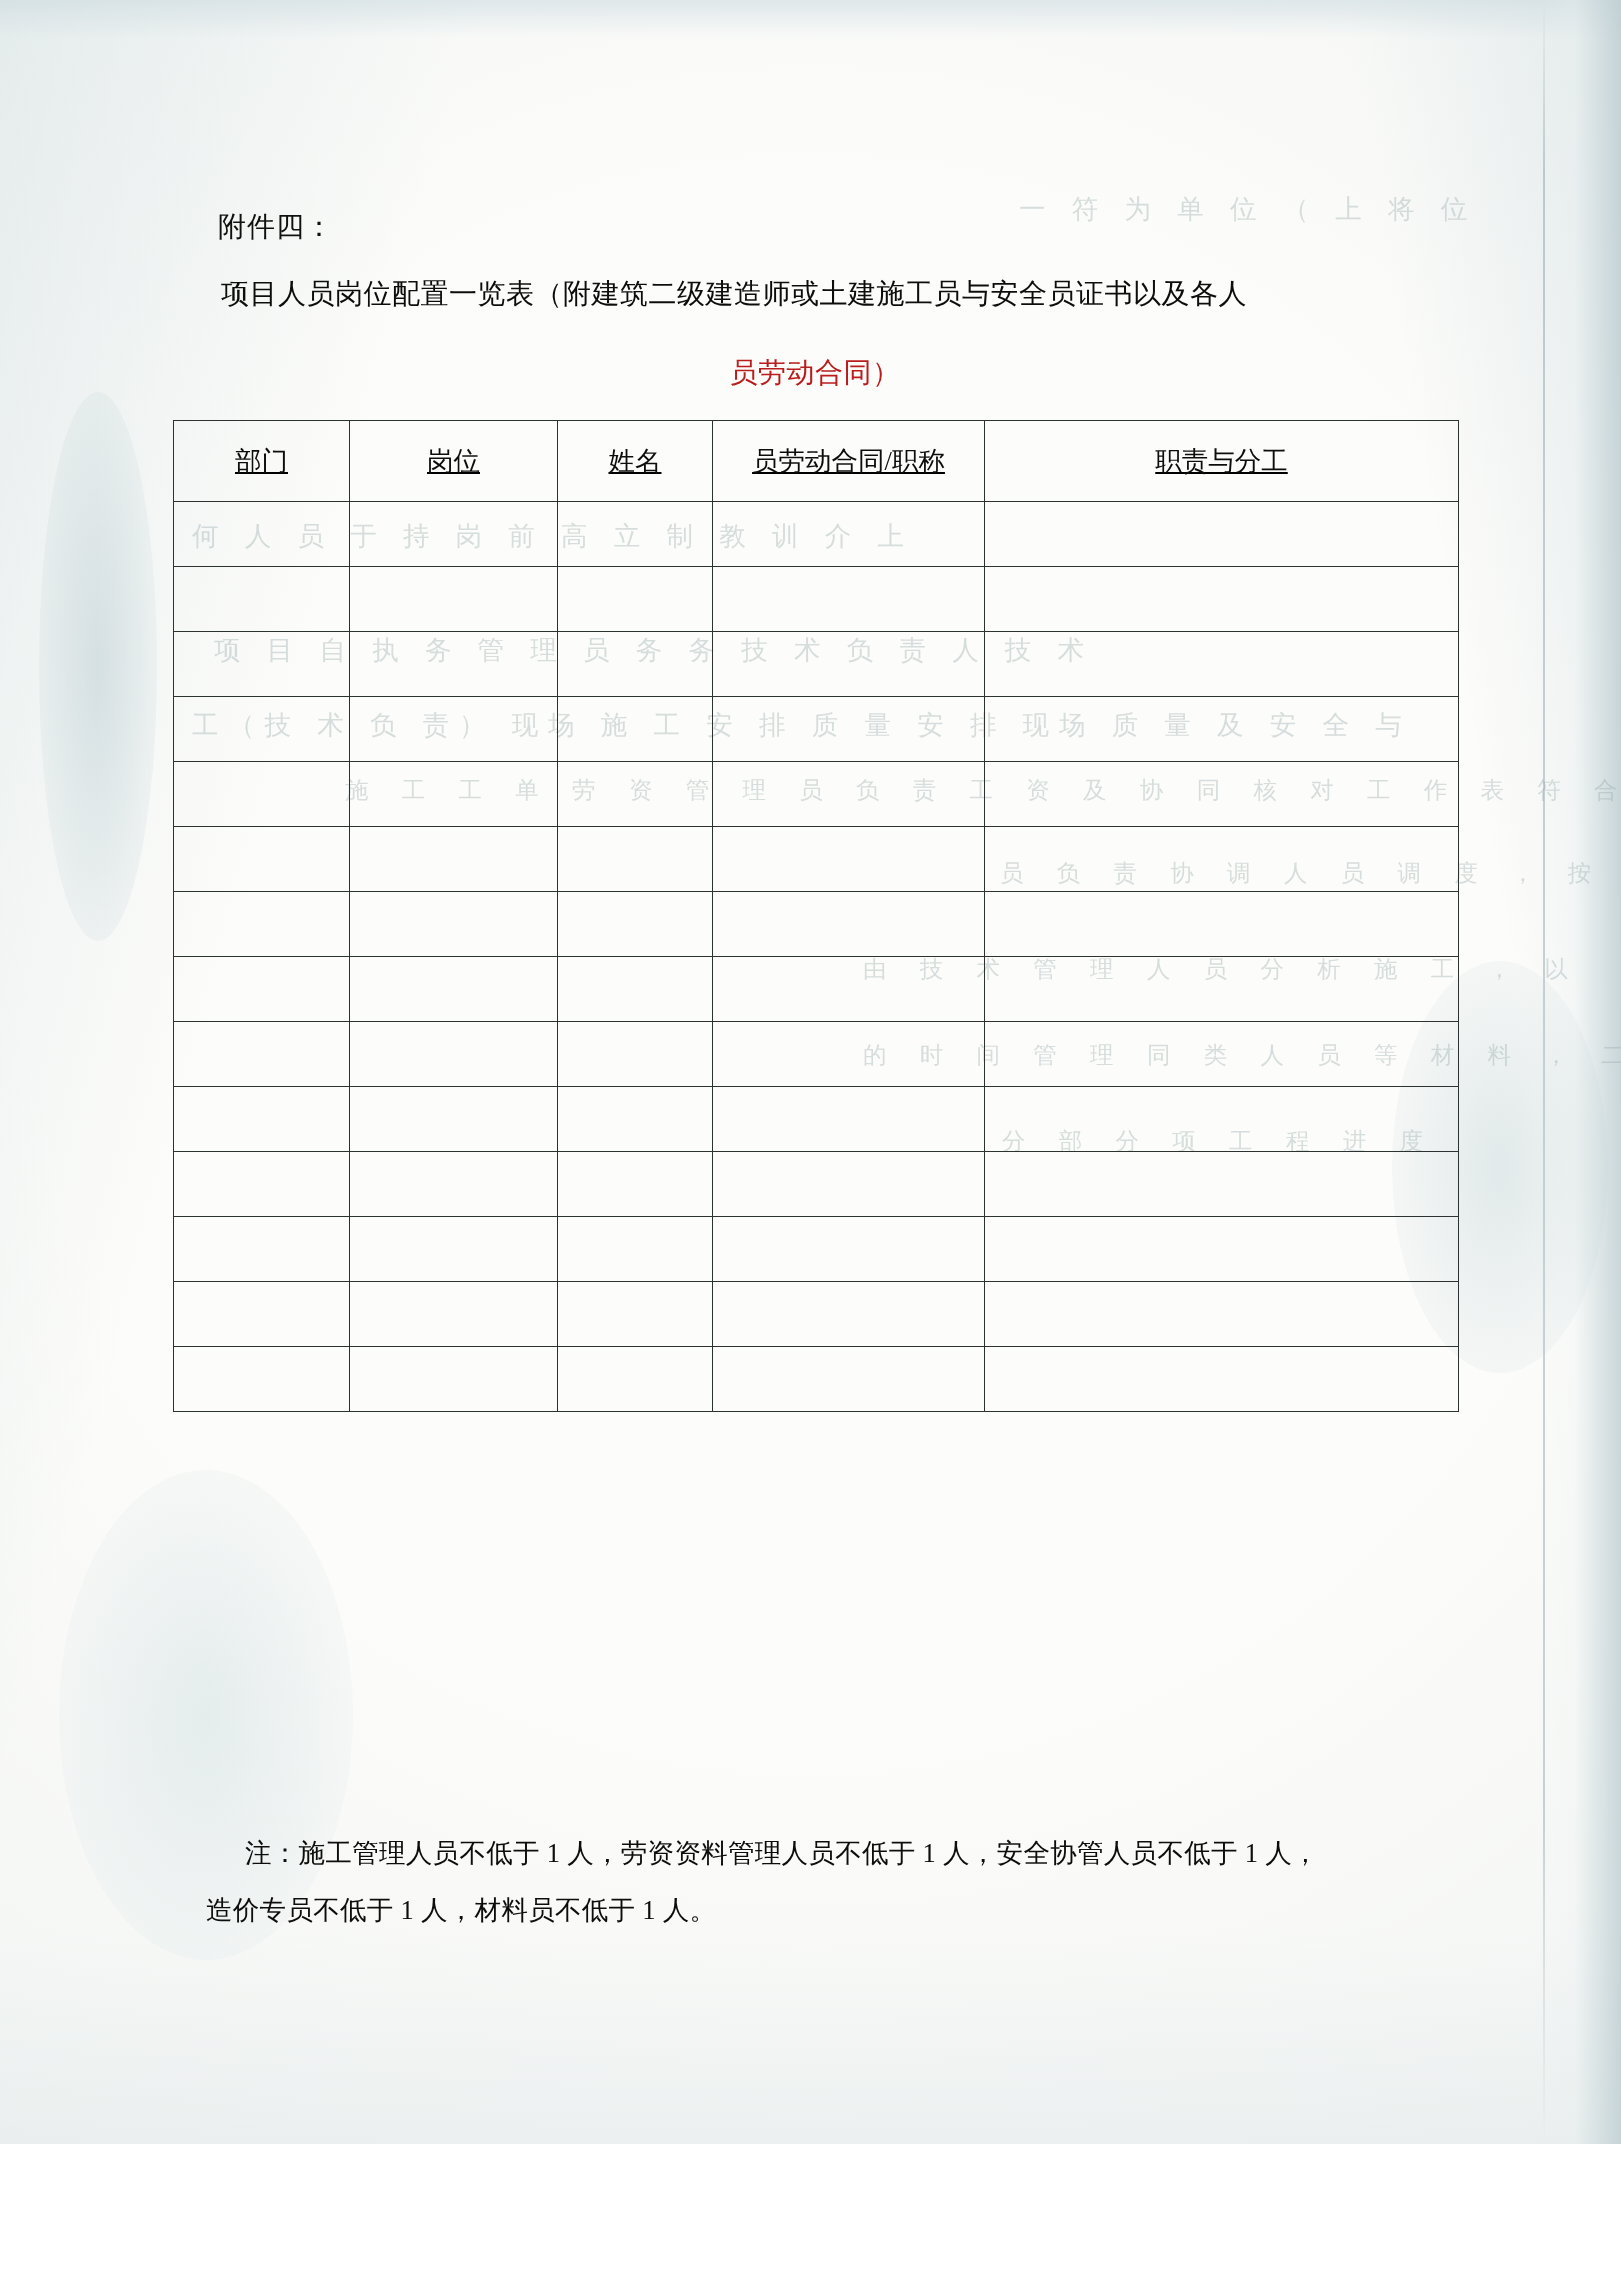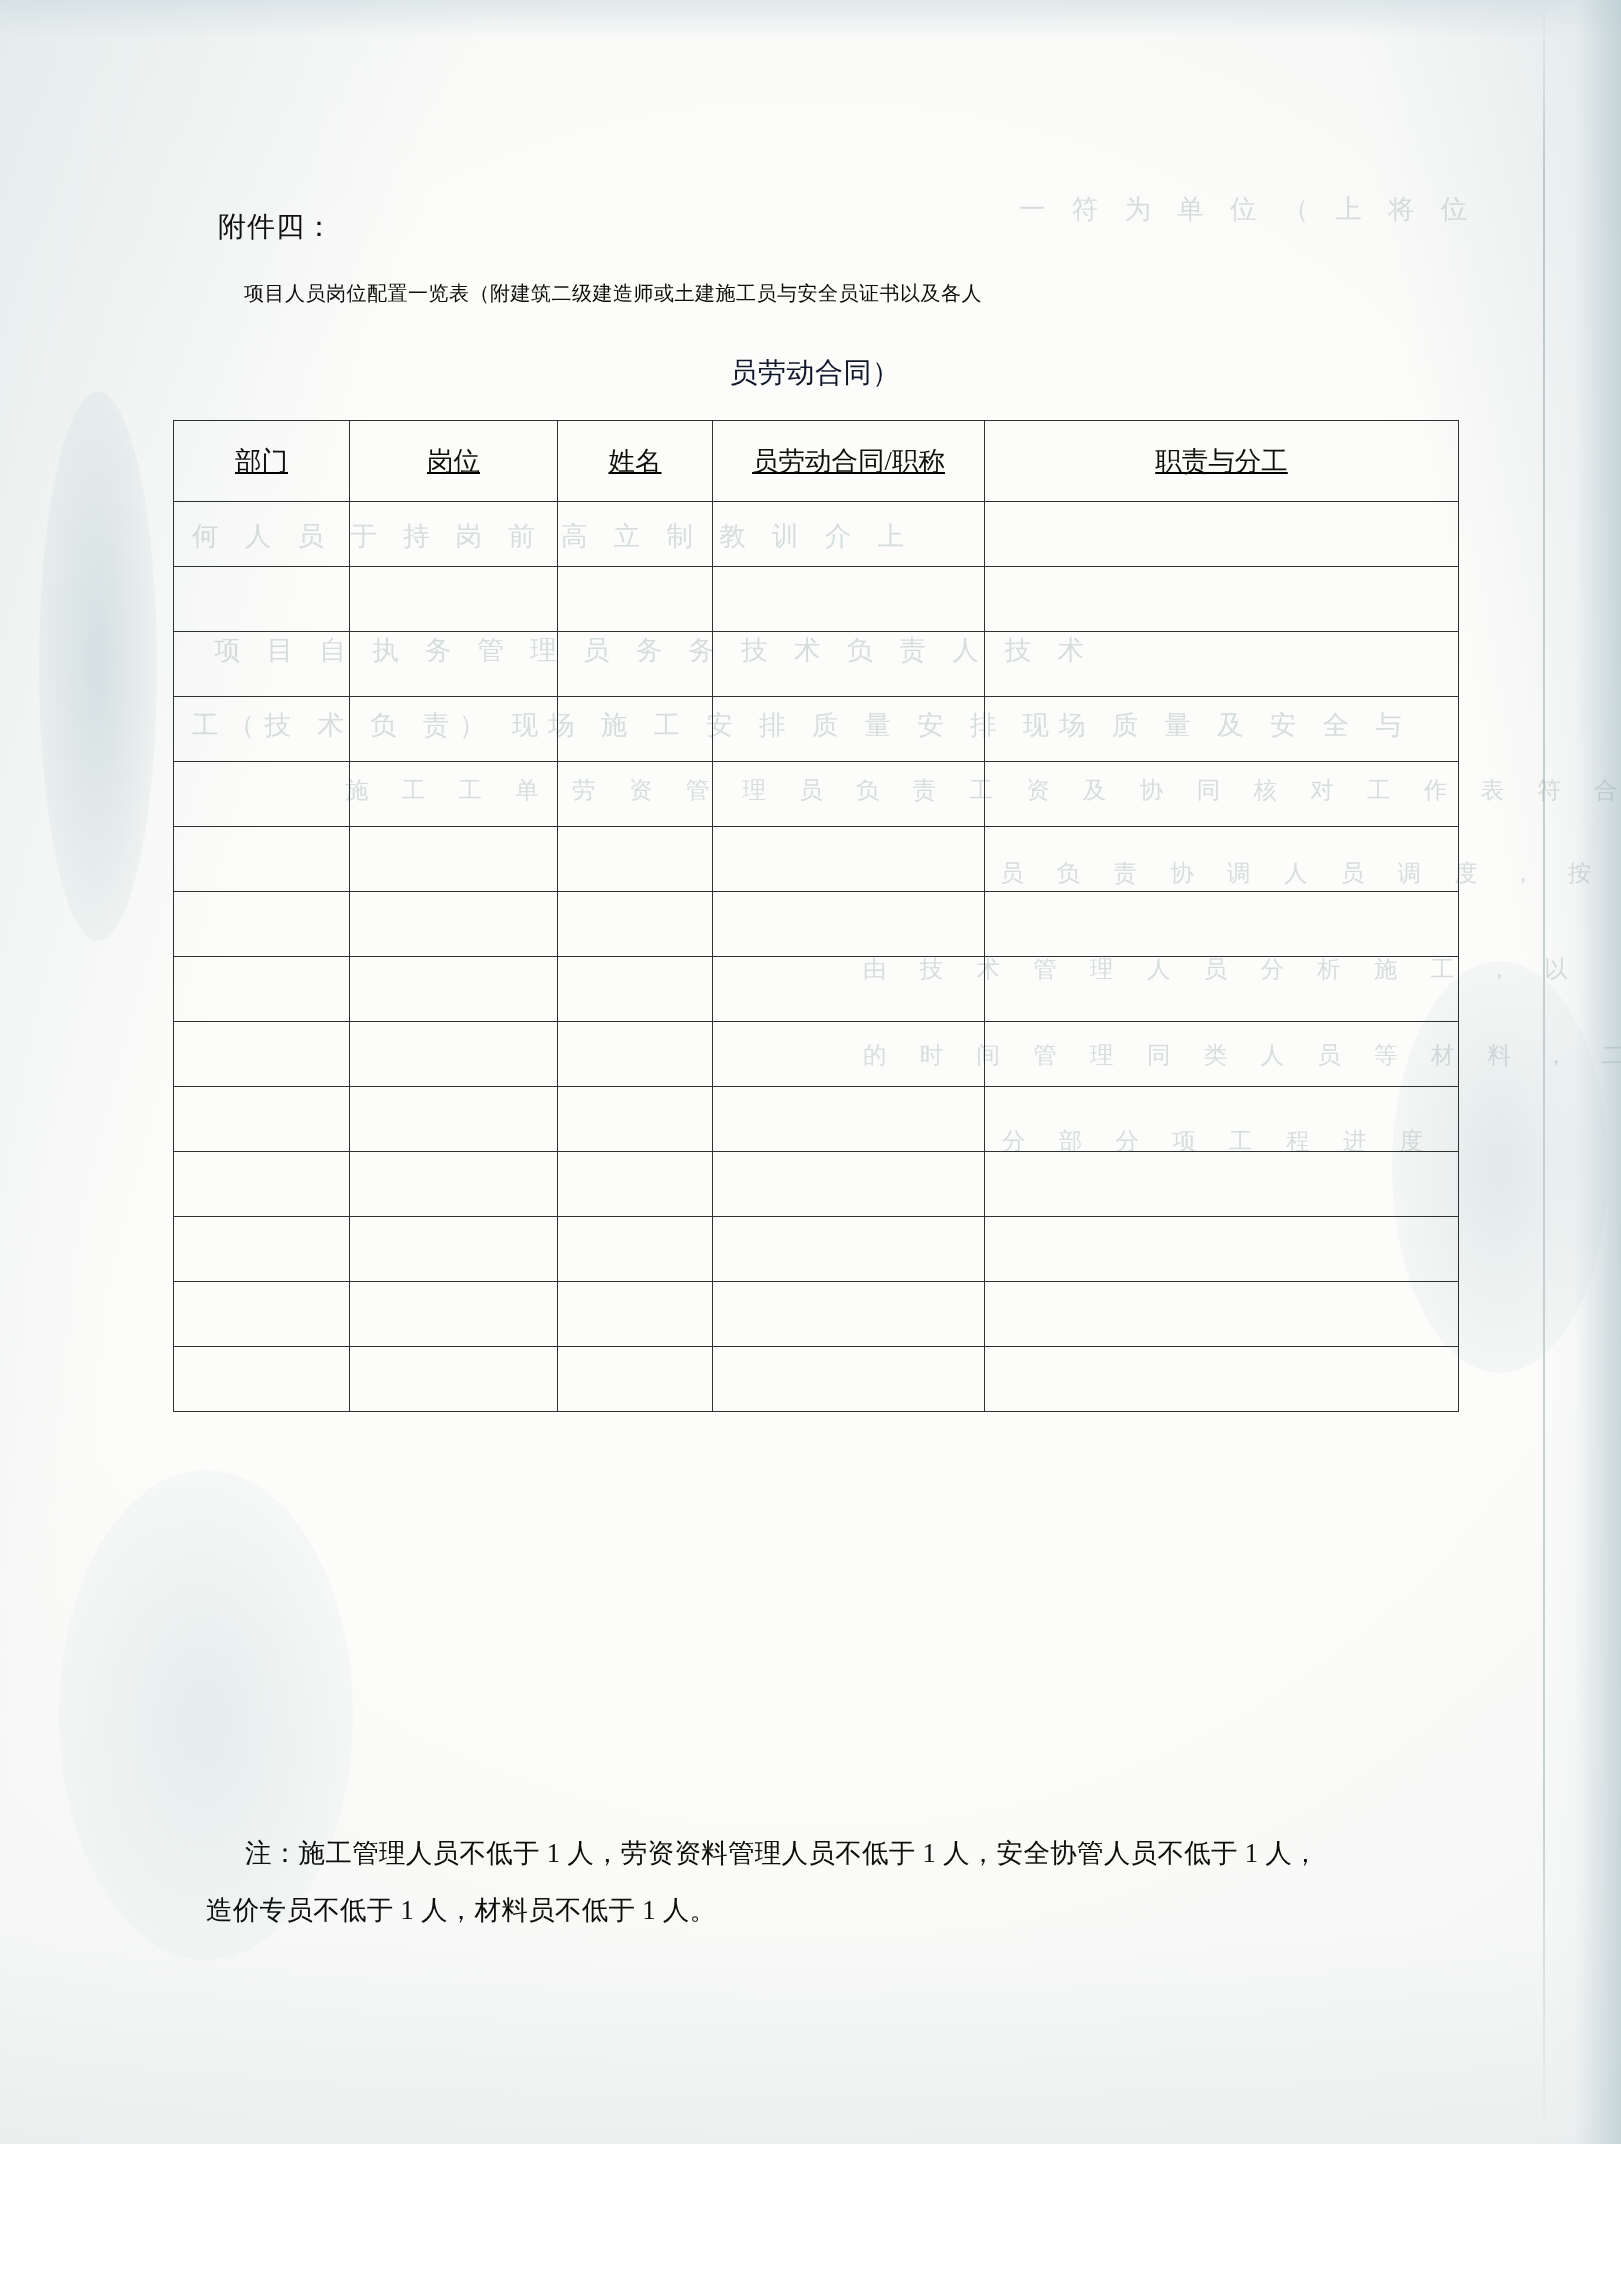--- a/index.html
+++ b/index.html
@@ -65,36 +65,36 @@
   .attach-label {
     position: absolute;
     left: 218px;
     top: 208px;
     font-size: 28px;
     letter-spacing: 1px;
     color: #10110f;
   }
   .doc-title {
     position: absolute;
-    left: 244px;
+    left: 221px;
     top: 272px;
     width: 1176px;
-    font-size: 20px;
+    font-size: 28px;
     line-height: 43px;
     color: #0d0e0c;
     letter-spacing: 0.5px;
   }
   .doc-title-2 {
     position: absolute;
     left: 227px;
     top: 351px;
     width: 1176px;
     font-size: 28px;
     line-height: 43px;
-    color: #0f172a;
+    color: #b91c1c;
     text-align: center;
     letter-spacing: 0.5px;
   }
 
   table.main-table {
     position: absolute;
     left: 173px;
     top: 420px;
     width: 1286px;
     border-collapse: collapse;

